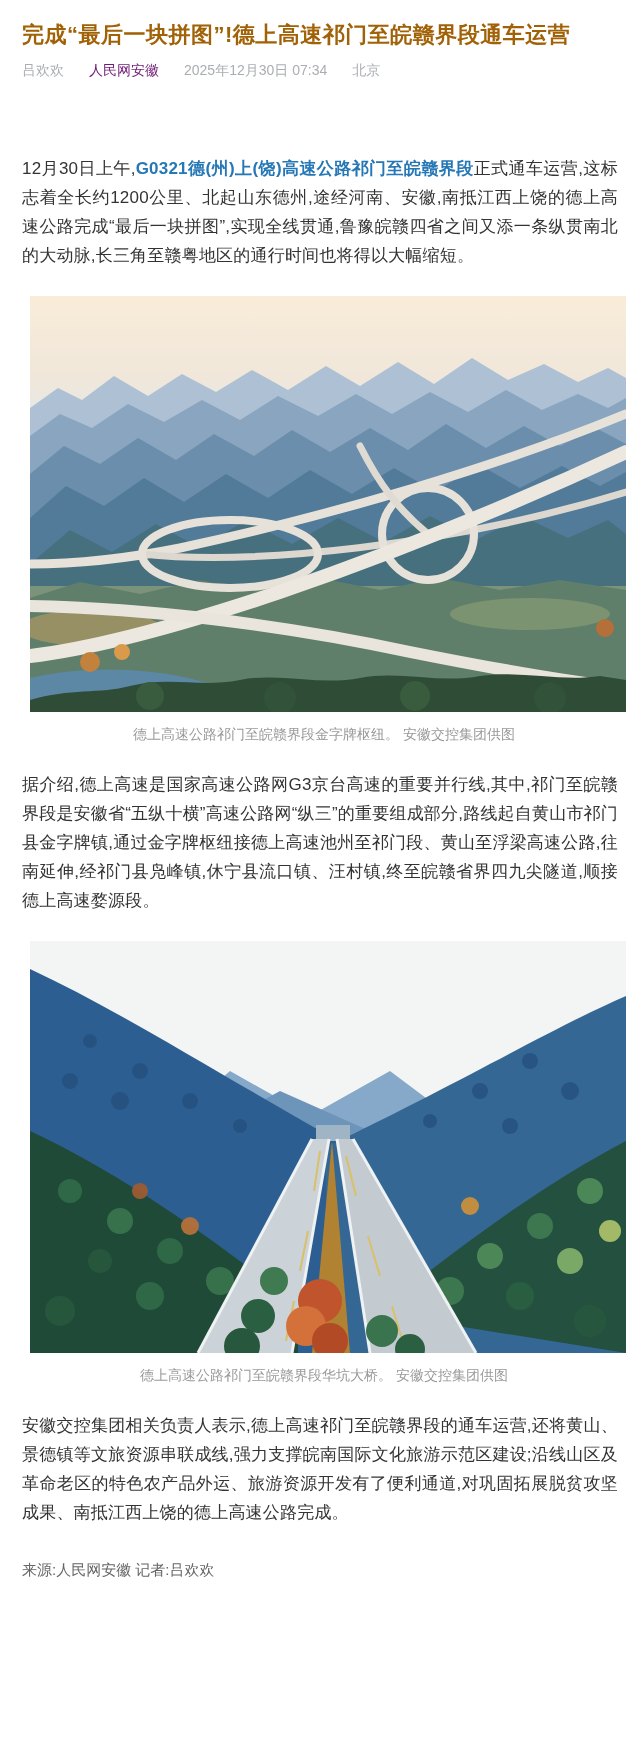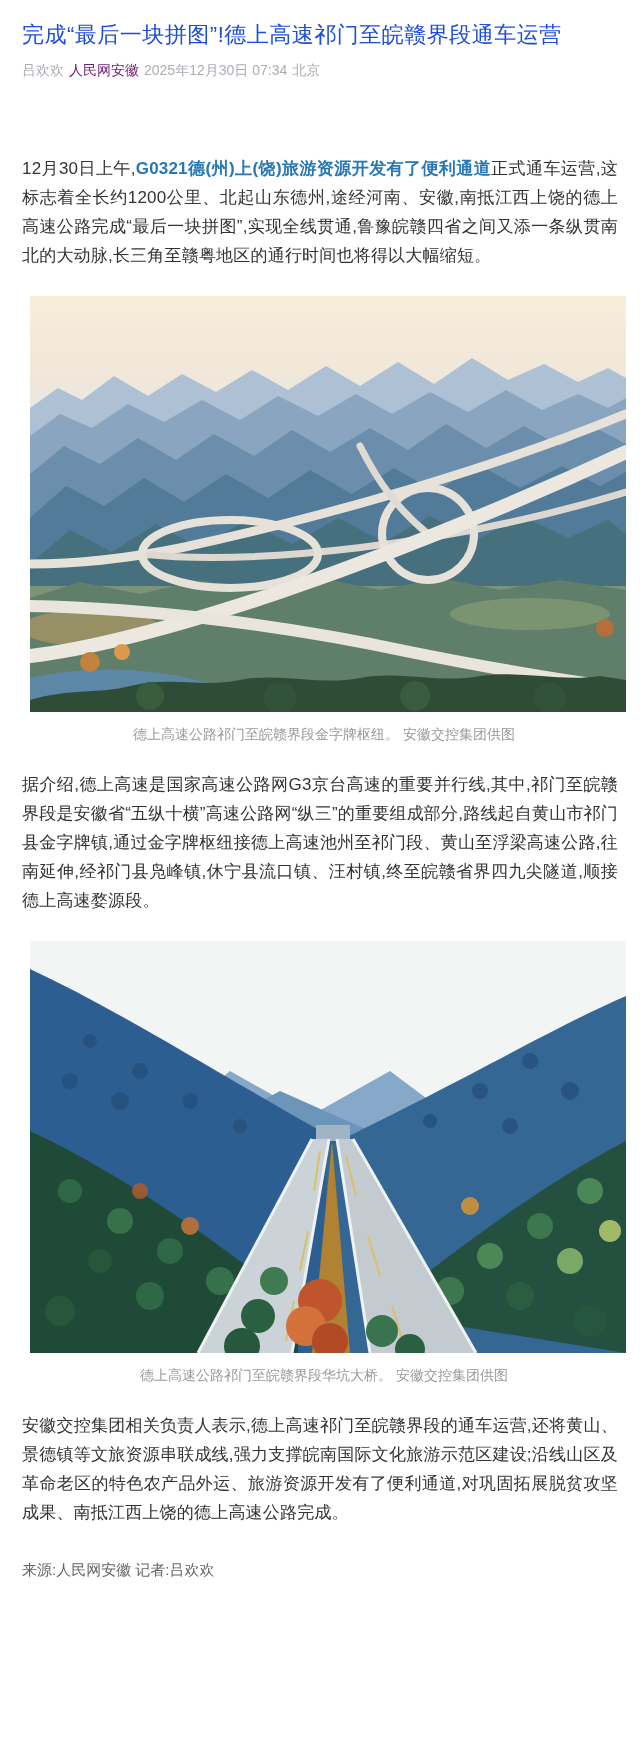--- a/index.html
+++ b/index.html
@@ -6,33 +6,33 @@
   html, body { margin: 0; padding: 0; background: #ffffff; }
   body {
     width: 640px;
     font-family: "Liberation Sans", "DejaVu Sans", sans-serif;
     color: #333;
   }
   .page { width: 640px; padding: 0 22px; }
 
   .article-title {
     font-size: 22px;
-    font-weight: 400;
-    color: #1d4ed8;
+    font-weight: 700;
+    color: #a16207;
     line-height: 1.35;
     margin: 20px 0 0 0;
     letter-spacing: 0.5px;
   }
   .byline {
     margin-top: 12px;
     font-size: 14px;
     color: #aaadb3;
     display: flex;
     align-items: center;
-    gap: 5px;
+    gap: 25px;
     white-space: nowrap;
   }
   .byline .source-link { color: #701a75; cursor: pointer; }
 
   .content { margin-top: 74px; }
   .para {
     font-size: 17px;
     line-height: 29px;
     color: #333;
     margin: 0 0 26px 0;
@@ -68,21 +68,21 @@
 
   <div class="byline">
     <span>吕欢欢</span>
     <span class="source-link">人民网安徽</span>
     <span>2025年12月30日 07:34</span>
     <span>北京</span>
   </div>
 
   <div class="content">
 
-    <p class="para"><span>12月30日上午,</span><span class="highlight">G0321德(州)上(饶)旅游资源开发有了便利通道</span><span>正式通车运营,这标志着全长约1200公里、北起山东德州,途经河南、安徽,南抵江西上饶的德上高速公路完成“最后一块拼图”,实现全线贯通,鲁豫皖赣四省之间又添一条纵贯南北的大动脉,长三角至赣粤地区的通行时间也将得以大幅缩短。</span></p>
+    <p class="para"><span>12月30日上午,</span><span class="highlight">G0321德(州)上(饶)高速公路祁门至皖赣界段</span><span>正式通车运营,这标志着全长约1200公里、北起山东德州,途经河南、安徽,南抵江西上饶的德上高速公路完成“最后一块拼图”,实现全线贯通,鲁豫皖赣四省之间又添一条纵贯南北的大动脉,长三角至赣粤地区的通行时间也将得以大幅缩短。</span></p>
 
     <figure>
       <div class="photo-frame">
 
         <svg viewBox="0 0 596 416" width="596" height="416" preserveAspectRatio="none">
           <defs>
             <linearGradient id="sky1" x1="0" y1="0" x2="0" y2="1">
               <stop offset="0" stop-color="#f9ecd9"></stop>
               <stop offset="0.55" stop-color="#f0e7da"></stop>
               <stop offset="1" stop-color="#dfe9ef"></stop>

